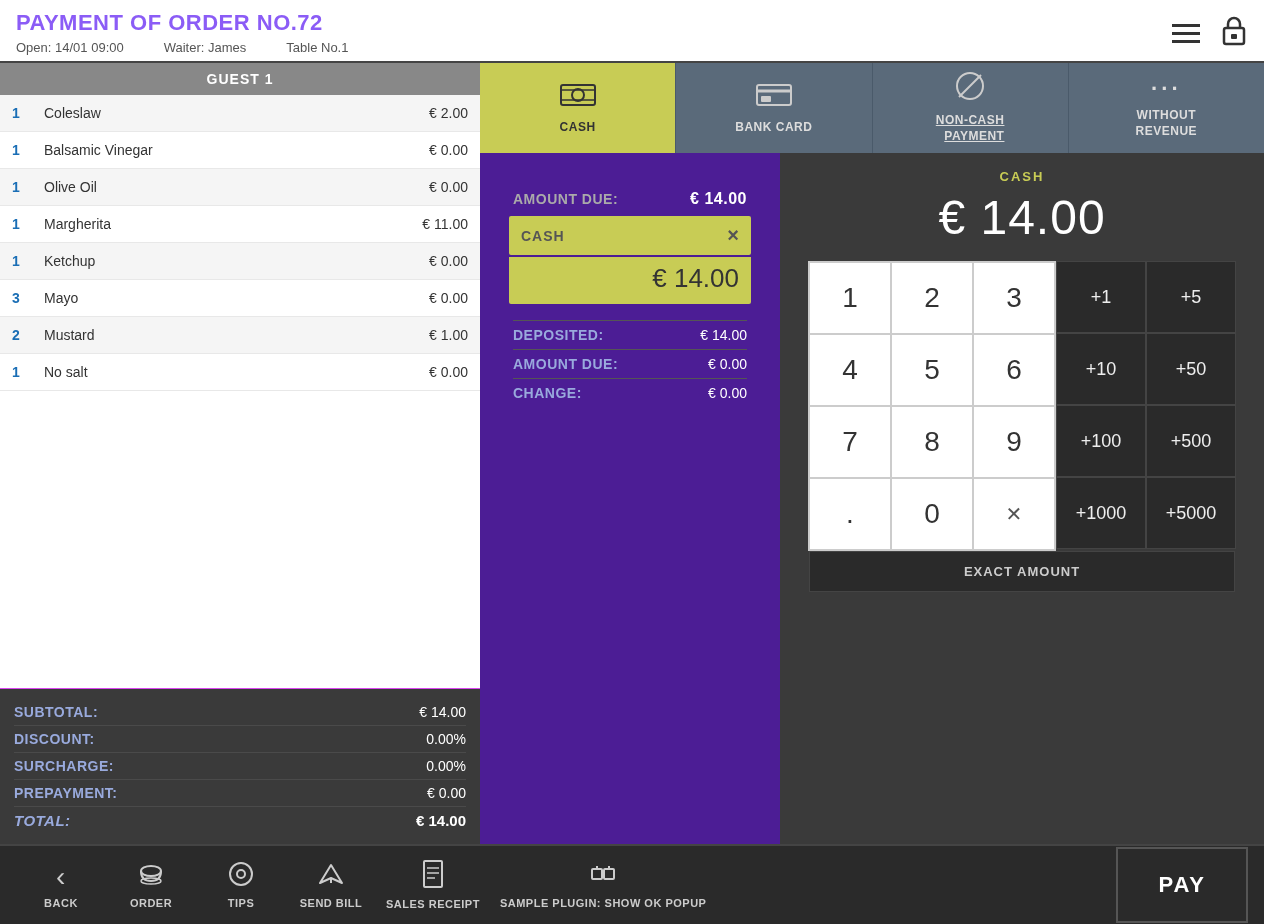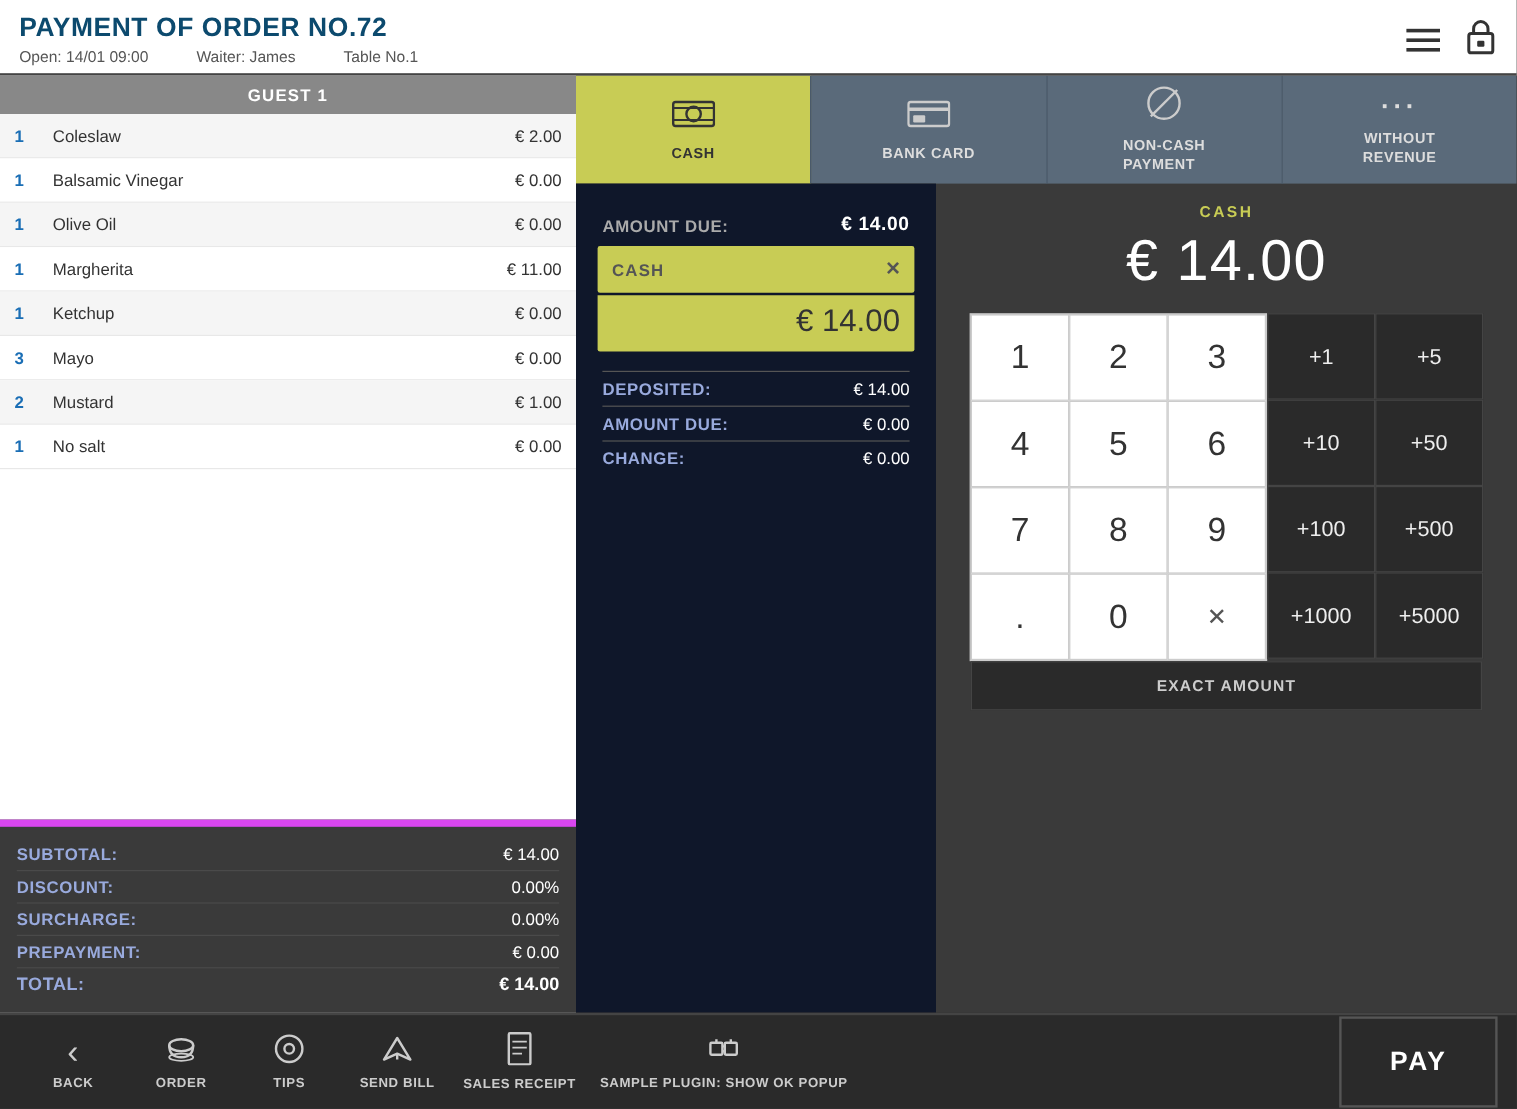--- a/index.html
+++ b/index.html
@@ -11,21 +11,21 @@
       padding: 10px 16px 6px 16px;
       border-bottom: 2px solid #444;
       display: flex;
       align-items: flex-start;
       justify-content: space-between;
     }
     .top-header-left {}
     .page-title {
       font-size: 22px;
       font-weight: 700;
-      color: #0c4a6e;
+      color: #8b5cf6;
       letter-spacing: 0.5px;
     }
     .page-meta {
       font-size: 13px;
       color: #555;
       margin-top: 4px;
       display: flex;
       gap: 40px;
       align-items: center;
     }
@@ -91,35 +91,35 @@
     .order-item .price {
       color: #333;
       text-align: right;
       min-width: 60px;
     }
 
     
     .totals-panel {
       background: #3a3a3a;
       padding: 10px 14px;
-      border-top: 6px solid #d946ef;
+      border-top: 1px solid #d946ef;
     }
     .total-row {
       display: flex;
       justify-content: space-between;
       align-items: center;
       padding: 5px 0;
       font-size: 14px;
       color: #ccc;
       border-bottom: 1px solid #4a4a4a;
     }
     .total-row:last-child { border-bottom: none; }
     .total-row .label { color: #9ad; font-weight: 600; letter-spacing: 0.5px; }
     .total-row .value { color: #fff; font-weight: 400; }
-    .total-row.main-total .label { color: #9ad; font-size: 15px; font-weight: 700; }
+    .total-row.main-total .label { color: #9ad; font-size: 15px; font-weight: 700; font-style: italic; }
     .total-row.main-total .value { color: #fff; font-size: 15px; font-weight: 700; }
 
     
     .right-panel {
       flex: 1;
       display: flex;
       flex-direction: column;
       background: #3a3a3a;
     }
 
@@ -156,22 +156,22 @@
     
     .payment-middle {
       display: flex;
       gap: 0;
       padding: 0;
     }
 
     
     .payment-input-section {
       width: 300px;
-      padding: 18px;
-      background: #0f172a;
+      padding: 29px;
+      background: #4c1d95;
     }
     .amount-due-row {
       display: flex;
       justify-content: space-between;
       align-items: center;
       padding: 8px 4px;
       font-size: 14px;
       color: #aaa;
       font-weight: 600;
       letter-spacing: 0.5px;
@@ -474,21 +474,21 @@
         </span>
         <span>BANK CARD</span>
       </div>
       <div class="payment-tab">
         <span class="tab-icon">
           <svg width="30" height="30" viewBox="0 0 30 30">
             <circle cx="15" cy="15" r="13" fill="none" stroke="#ccc" stroke-width="2"></circle>
             <line x1="4" y1="26" x2="26" y2="4" stroke="#ccc" stroke-width="2"></line>
           </svg>
         </span>
-        <span style="text-align:left;line-height:1.3;">NON-CASH<br>PAYMENT</span>
+        <span style="text-align:right;line-height:1.3;text-decoration:underline;">NON-CASH<br>PAYMENT</span>
       </div>
       <div class="payment-tab">
         <span class="tab-icon" style="font-size:22px;letter-spacing:3px;">···</span>
         <span style="text-align:center;line-height:1.3;">WITHOUT<br>REVENUE</span>
       </div>
     </div>
 
     <div class="payment-middle" style="flex:1; display:flex;">
 
       <div class="payment-input-section">

